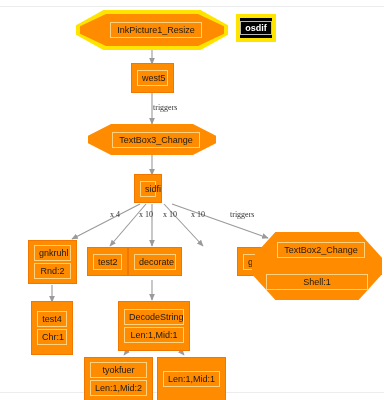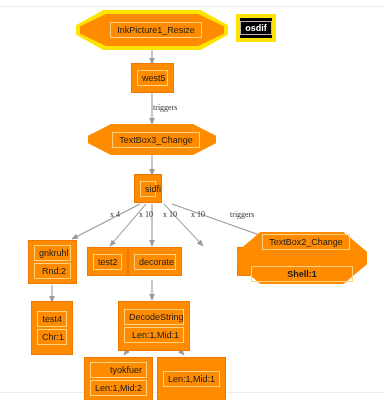--- a/index.html
+++ b/index.html
@@ -45,21 +45,21 @@
     background: #ff8c00;
     border: 3px solid #ff8c00;
     outline: 1px solid #f07800;
     display: flex;
     flex-direction: column;
     justify-content: center;
     padding: 2px;
   }
   .rect-node .cell {
     border: 1px solid #ffd27f;
-    text-align: right;
+    text-align: center;
     color: #1a1a1a;
     font-size: 9px;
     line-height: 12px;
     padding: 1px 4px;
     white-space: nowrap;
   }
   .rect-node .cell + .cell { margin-top: 2px; }
 
   
   .black-node {
@@ -111,21 +111,21 @@
   .oct-labels .cell {
     border: 1px solid #ffd27f;
     text-align: center;
     color: #1a1a1a;
     font-size: 9px;
     line-height: 12px;
     padding: 1px 6px;
     white-space: nowrap;
     margin-left: 8px;
   }
-  .oct-labels .cell + .cell { margin-top: 16px; font-weight: bold; }
+  .oct-labels .cell + .cell { margin-top: 16px; }
 
   
   .edge-label {
     position: absolute;
     font-family: "Liberation Serif", serif;
     font-size: 8px;
     line-height: 9px;
     color: #333333;
     white-space: nowrap;
   }
@@ -216,21 +216,21 @@
   </div>
 
   <div class="node rect-node" style="left:129px; top:248px; width:52px; height:27px;">
     <div class="cell">decorate</div>
   </div>
 
   <div class="node rect-node" style="left:190px; top:248px; width:29px; height:27px;margin-left:48px;">
     <div class="cell">getsrtu</div>
   </div>
 
-  <div class="node oct-node" style="left:237px; top:232px; width:130px; height:52px;">
+  <div class="node oct-node" style="left:252px; top:232px; width:130px; height:68px;">
     <div class="oct-shape"></div>
     <div class="oct-labels">
       <div class="cell">TextBox2_Change</div>
       <div class="cell" style="align-self:stretch; margin-left:14px; margin-right:14px;">Shell:1</div>
     </div>
   </div>
 
   <div class="node rect-node" style="left:32px; top:302px; width:40px; height:52px;">
     <div class="cell">test4</div>
     <div class="cell">Chr:1</div>

